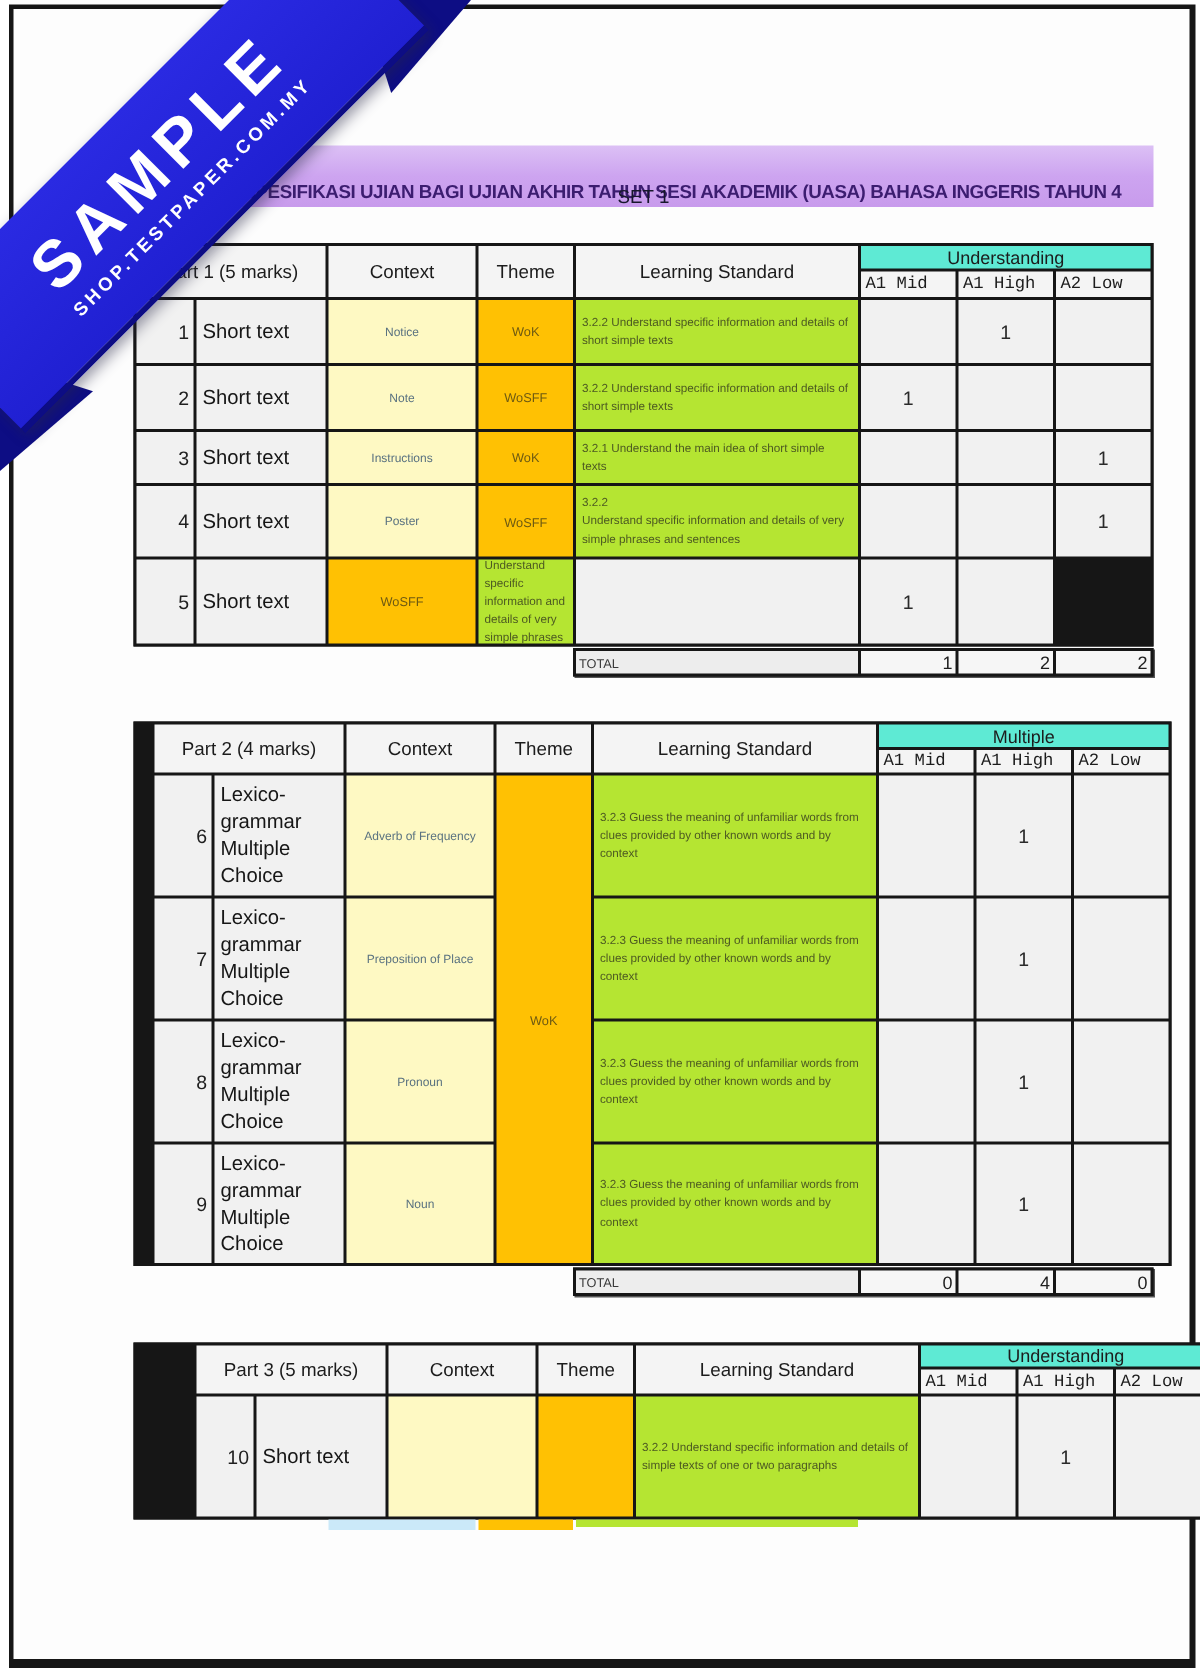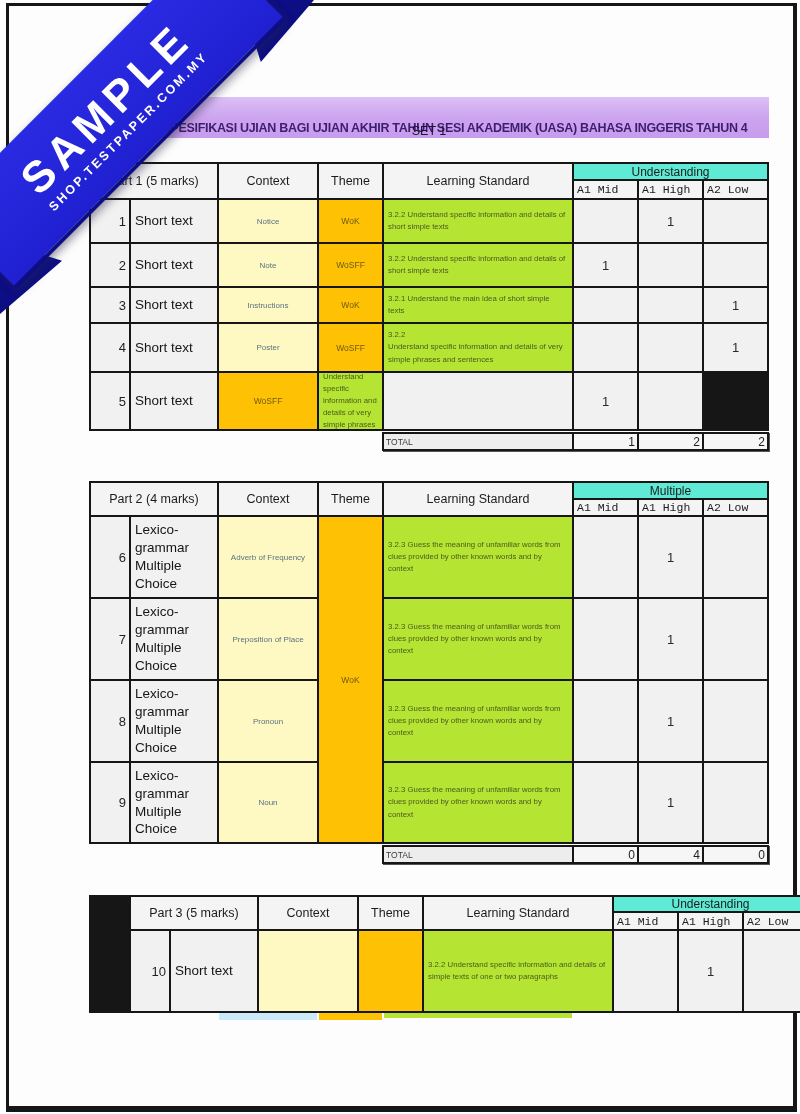--- a/index.html
+++ b/index.html
@@ -15,21 +15,21 @@
   .band-title{font-size:12.5px;font-weight:bold;color:#3c1d70;white-space:nowrap;
               padding-bottom:3px;letter-spacing:-0.3px;}
   .set-label{position:absolute;left:80px;top:118px;width:680px;text-align:center;
              font-size:12.5px;color:#17172c;}
 
   
   .tbl{position:absolute;left:80px;}
   .grid{display:grid;grid-template-columns:38px 86px 98px 63px 188px 63px 63px 63px;
         gap:2px;border:2px solid #161616;background:#161616;width:fit-content;}
   .t1{grid-template-rows:15px 17px 42px 42px 34px 47px 56px;}
-  .t2{grid-template-rows:15px 15px 80px 80px 80px 79px;}
+  .t2{grid-template-rows:15px 15px 80px 80px 80px 79px;padding-left:12px;}
   .t3{grid-template-rows:14px 16px 80px;padding-left:40px;}
   .c{background:#f1f1f1;display:flex;align-items:center;overflow:hidden;}
   .hdr{background:#f4f4f4;justify-content:center;font-size:12.5px;color:#1c1c1c;}
   .skill{background:#5eead4;justify-content:center;font-size:12px;color:#1c1c1c;}
   .mh{background:#f4f4f4;justify-content:flex-start;padding-left:3px;font-size:11.5px;color:#1c1c1c;font-family:Liberation Mono, monospace;}
   .rownum{justify-content:flex-end;padding-right:3px;font-size:13px;color:#1f1f1f;}
   .desc{justify-content:flex-start;padding-left:4px;font-size:13.5px;color:#161616;
         white-space:pre-line;line-height:1.32;}
   .ctx{background:#fef9c3;justify-content:center;text-align:center;font-size:8px;color:#5a7280;}
   .thm{background:#ffc103;justify-content:center;font-size:8.5px;color:#6e5a12;}

